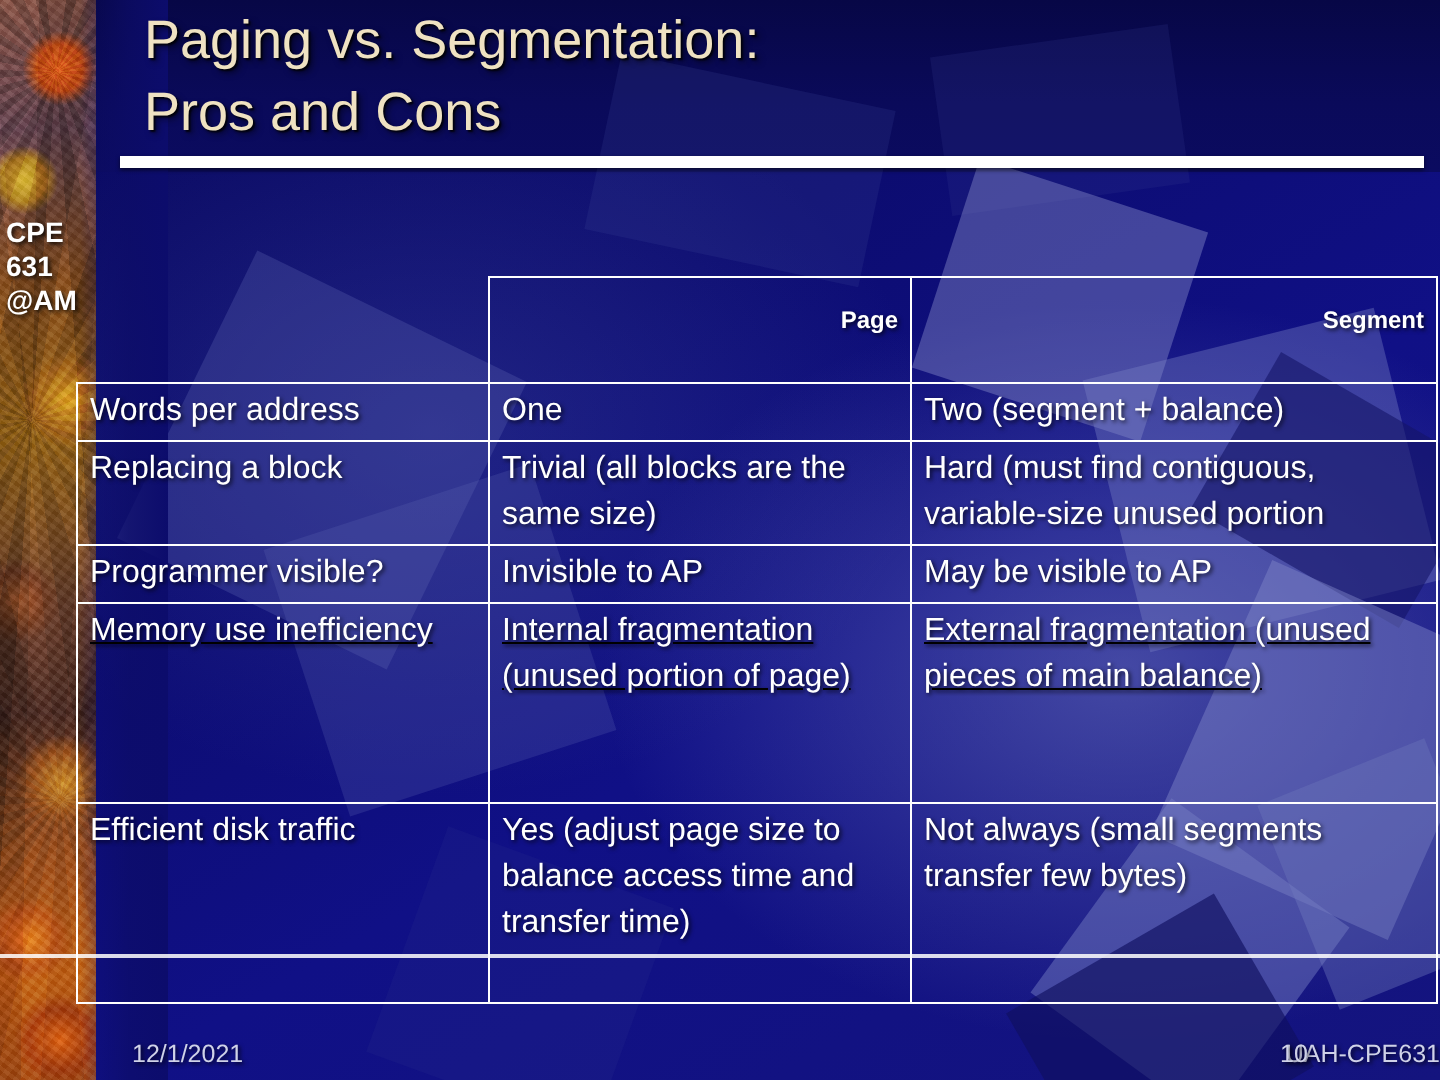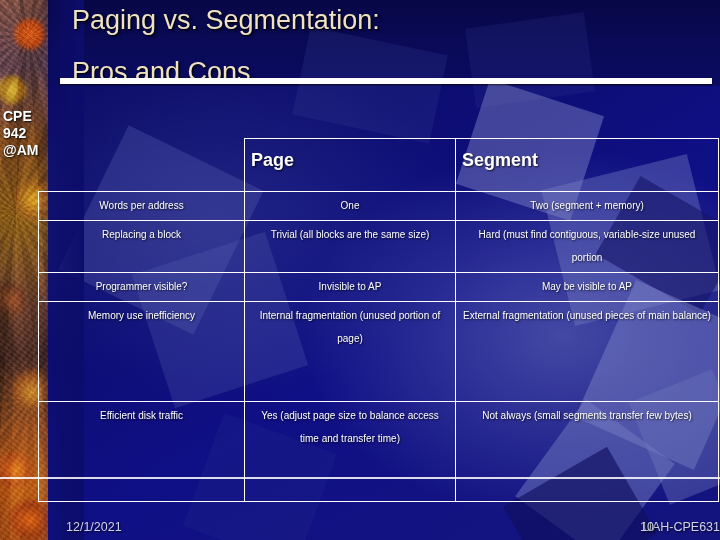--- a/index.html
+++ b/index.html
@@ -76,21 +76,21 @@
   }
 
   
   .title{
     position:absolute;left:72px;top:2px;width:600px;
     color:#EFE2C2;
     font-size:27px;line-height:36px;font-weight:normal;
     text-shadow:1px 1px 1px rgba(0,0,0,0.85), 2px 2px 3px rgba(0,0,0,0.5);
     letter-spacing:0px;
   }
-  .title .l2{display:block;margin-top:16px;}
+  .title .l2{display:block;}
   .titlerule{
     position:absolute;left:60px;top:78px;width:652px;height:6px;
     background:#ffffff;
     box-shadow:0 1px 2px rgba(0,0,0,0.6);
   }
 
   
   .sidelabel{
     position:absolute;left:3px;top:108px;width:52px;
     color:#ffffff;font-size:14px;font-weight:bold;line-height:17px;
@@ -99,43 +99,43 @@
 
   
   .tbl{
     position:absolute;left:38px;top:138px;width:680px;
     border-collapse:collapse;
     table-layout:fixed;
   }
   .tbl td,.tbl th{
     border:1.5px solid #ffffff;
     color:#ffffff;
-    font-size:10px;
+    font-size:16px;
     line-height:23px;
     padding:2px 6px 3px 6px;
     vertical-align:top;
-    text-align:center;
+    text-align:left;
     font-weight:normal;
     text-shadow:1px 1px 2px rgba(0,0,0,0.75);
     background:transparent;
   }
   .tbl th{
-    text-align:left;
-    font-size:18px;
+    text-align:right;
+    font-size:12px;
     font-weight:bold;
     padding-top:10px;
     padding-bottom:10px;
     height:32px;
   }
   .tbl .c0{width:206px;}
   .tbl .c1{width:211px;}
   .tbl .c2{width:263px;}
   .tbl .corner{border:none;background:transparent;}
   .tbl tr.r-head th.corner{border-left:none;border-top:none;border-bottom:none;}
-  .tbl .tall{height:100px;}
+  .tbl .tall{height:100px;text-decoration:underline;}
   .tbl .tall5{height:100px;padding-left:22px;}
 
   
   .footline{
     position:absolute;left:0;top:477px;width:720px;height:1.5px;
     background:rgba(255,255,255,0.85);
   }
   .footer{
     position:absolute;top:518px;height:18px;
     color:#cfd2e8;font-size:12.5px;line-height:18px;
@@ -170,39 +170,39 @@
     <div class="noise"></div>
   </div>
   <div class="strip-fade"></div>
 
   <div class="title">
     <span>Paging vs. Segmentation:</span>
     <span class="l2">Pros and Cons</span>
   </div>
   <div class="titlerule"></div>
 
-  <div class="sidelabel">CPE 942 @AM</div>
+  <div class="sidelabel">CPE 631 @AM</div>
 
   <table class="tbl">
     <colgroup>
       <col class="c0">
         <col class="c1">
         <col class="c2">
     </colgroup>
     <tbody>
       <tr class="r-head">
         <th class="corner"></th>
         <th>Page</th>
         <th>Segment</th>
       </tr>
 
       <tr>
         <td>Words per address</td>
         <td>One</td>
-        <td>Two (segment + memory)</td>
+        <td>Two (segment + balance)</td>
       </tr>
 
       <tr>
         <td>Replacing a block</td>
         <td>Trivial (all blocks are the same size)</td>
         <td>Hard (must find contiguous, variable-size unused portion</td>
       </tr>
 
       <tr>
         <td>Programmer visible?</td>

